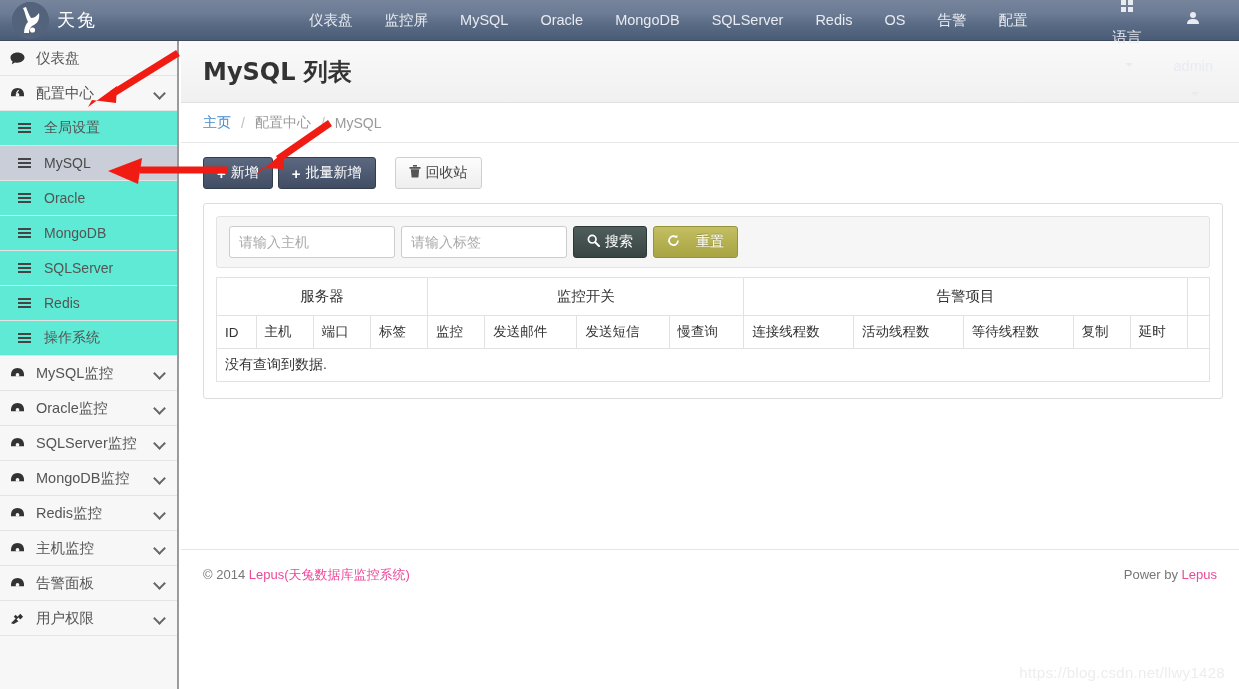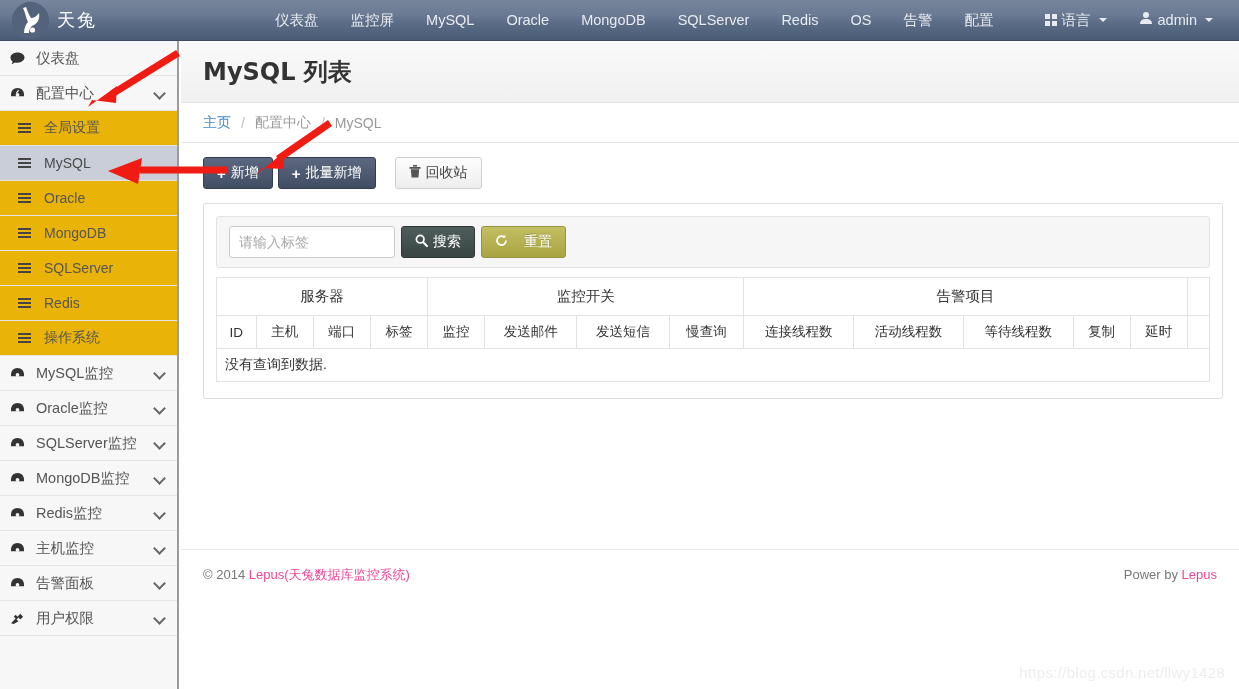--- a/index.html
+++ b/index.html
@@ -45,21 +45,21 @@
     justify-content: center; height: 41px;
     margin-left: 60px;
   }
   .nav-item {
     color: #e8ebf0; font-size: 14.5px;
     padding: 0 16px; line-height: 41px; height: 41px;
     white-space: nowrap; cursor: pointer;
     text-decoration: none;
   }
   .nav-right { display: flex; align-items: center; padding-right: 10px; }
-  .nav-right .nav-item { display: flex; align-items: center; gap: 5px; }
+  .nav-right .nav-item { display: flex; align-items: center; gap: 5px; flex-direction: column; }
   .caret {
     display: inline-block;
     width: 0; height: 0;
     border-left: 4px solid transparent;
     border-right: 4px solid transparent;
     border-top: 4px solid #e8ebf0;
     margin-left: 3px;
   }
   .grid-icon {
     display: inline-grid;
@@ -80,21 +80,21 @@
   }
   .side-item {
     height: 35px; display: flex; align-items: center;
     padding-left: 10px; padding-right: 10px;
     border-bottom: 1px solid #e4e4e4;
     color: #555; font-size: 14.5px;
     cursor: pointer; position: relative;
     background: #f7f7f7;
   }
   .side-item.sub {
-    padding-left: 18px; background: #eab308;
+    padding-left: 18px; background: #5eead4;
     font-size: 14px;
   }
   .side-item.sub.active { background: #c9ced9; color: #4a4a4a; }
   .side-item .si-icon {
     width: 18px; margin-right: 8px;
     display: inline-flex; align-items: center; justify-content: flex-start;
     color: #444; font-size: 13px;
   }
   .side-item .si-label { flex: 1; white-space: nowrap; }
   .chev {
@@ -211,21 +211,21 @@
     font-size: 13.5px;
   }
   table.grid th, table.grid td {
     border: 1px solid #e2e2e2;
     padding: 7px 8px;
     color: #333; font-weight: normal;
   }
   table.grid th.group {
     text-align: center; font-size: 14.5px; padding: 9px 8px;
   }
-  table.grid th.col { text-align: center; }
+  table.grid th.col { text-align: left; }
   td.empty-msg {
     color: #ef3b36; padding: 10px 10px;
     font-size: 14px; border-left: 1px solid #e2e2e2;
   }
 
   
   .footer {
     position: absolute; left: 181px; top: 549px;
     width: 1058px; height: 50px;
     border-top: 1px solid #e5e5e5;
@@ -508,20 +508,21 @@
             <rect x="0.5" y="2" width="11" height="1.8" fill="#555"></rect>
             <path d="M1.8 4.2 L10.2 4.2 L9.4 12.5 L2.6 12.5 Z" fill="#555"></path>
           </svg>
       </span>
       <span>回收站</span>
     </button>
   </div>
 
   <div class="panel">
     <div class="search-well">
+      <input class="search-input" type="text" placeholder="请输入主机" style="">
       <input class="search-input" type="text" placeholder="请输入标签" style="">
       <button class="btn btn-search">
         <span>
           <svg width="13" height="13" viewBox="0 0 13 13">
               <circle cx="5.2" cy="5.2" r="3.8" fill="none" stroke="#fff" stroke-width="1.7"></circle>
               <line x1="8.2" y1="8.2" x2="12" y2="12" stroke="#fff" stroke-width="2" stroke-linecap="round"></line>
             </svg>
         </span>
         <span>搜索</span>
       </button>

